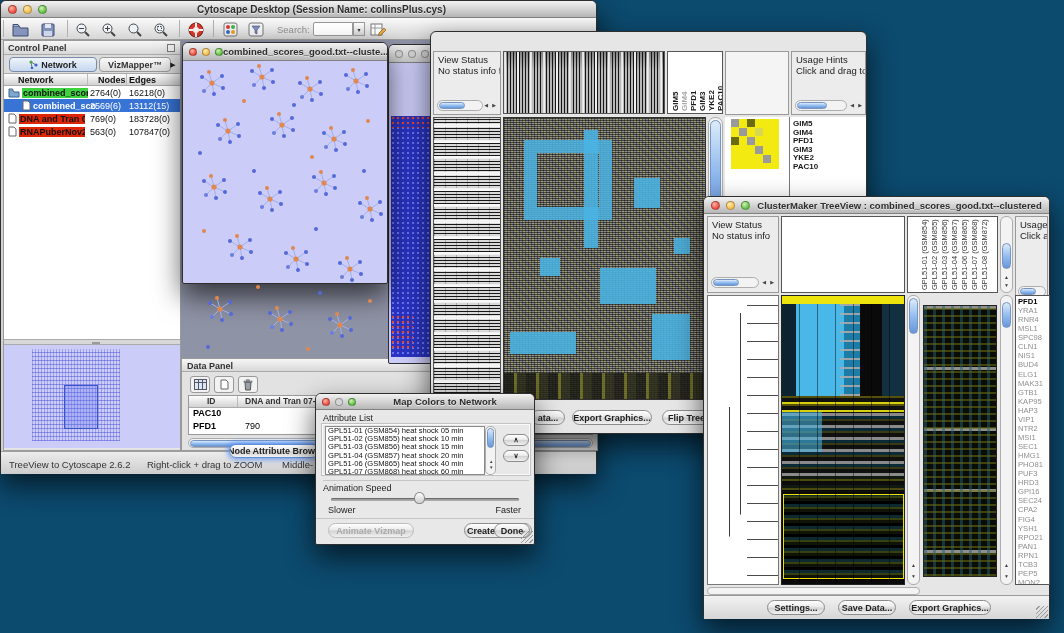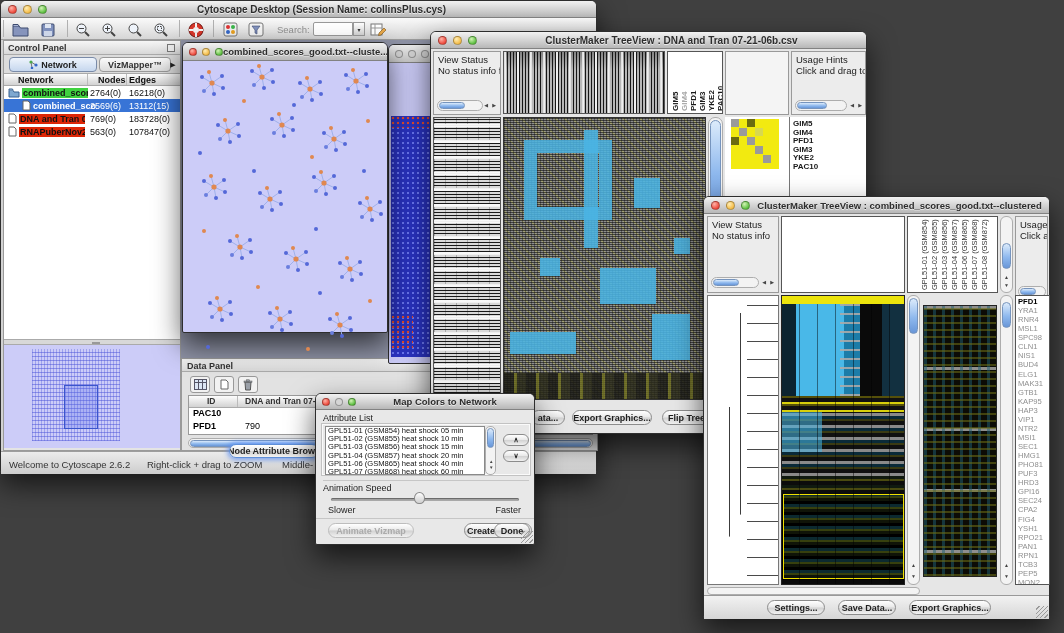--- a/index.html
+++ b/index.html
@@ -1,17 +1,17 @@
 <!DOCTYPE html>
 <html><head>
 <meta charset="utf-8">
 <style>
   html,body{margin:0;padding:0;background:#000;}
   *{box-sizing:border-box;font-family:"Liberation Sans",sans-serif;}
-  #stage{position:relative;width:1064px;height:633px;background:#404040;overflow:hidden;}
+  #stage{position:relative;width:1064px;height:633px;background:#0c4a6e;overflow:hidden;}
 
   
   .win{position:absolute;border:1px solid #2e2e2e;border-radius:6px 6px 2px 2px;
        box-shadow:0 12px 28px rgba(0,0,0,.65);}
   .titlebar{position:absolute;left:0;top:0;right:0;height:17px;
        background:linear-gradient(#f2f2f2,#cfcfcf 60%,#b7b7b7);
        border-bottom:1px solid #828282;border-radius:5px 5px 0 0;
        display:flex;align-items:center;}
   .title{flex:1;text-align:center;font-size:10px;font-weight:700;color:#2d2d2d;
        text-shadow:0 1px 0 rgba(255,255,255,.65);white-space:nowrap;overflow:hidden;}
@@ -324,41 +324,41 @@
           <span style="position:absolute;left:56px;">790</span>
         </div>
       </div>
       <div class="track" style="left:6px;top:79px;width:405px;height:10px;">
         <div class="pill" style="left:1px;top:1px;right:1px;height:7px;"></div>
       </div>
     </div>
     <div class="abtn" style="left:228px;top:443px;width:90px;height:14px;border-color:#5f8fd8;box-shadow:0 0 5px 2px rgba(90,140,240,.75);z-index:3;">Node Attribute Brows</div>
 
     <div style="position:absolute;left:0;top:450px;width:100%;height:23px;background:linear-gradient(#ececec,#cdcdcd);border-top:1px solid #9e9e9e;">
-      <span class="statustext" style="left:8px;top:7px;">Welcome to Cytoscape 2.6.2</span>
+      <span class="statustext" style="left:8px;top:7px;">TreeView to Cytoscape 2.6.2</span>
       <span class="statustext" style="left:146px;top:7px;">Right-click + drag  to  ZOOM</span>
       <span class="statustext" style="left:281px;top:7px;">Middle-</span>
     </div>
   </div>
 
   <div class="win" style="left:388px;top:44px;width:100px;height:320px;background:#ccccf8;box-shadow:none;">
     <div class="titlebar" style="height:18px;background:linear-gradient(#efefef,#cacaca);">
       <div class="lights" style="gap:5px;margin-left:6px;">
         <span class="light l-dim" style="width:8px;height:8px;"></span>
         <span class="light l-dim" style="width:8px;height:8px;"></span>
         <span class="light l-dim" style="width:8px;height:8px;"></span>
       </div>
     </div>
     <div style="position:absolute;left:2px;top:71px;width:96px;height:241px;" class="dotgrid">
       <div class="reddots" style="position:absolute;left:0;top:0;width:100%;height:12px;"></div>
       <div class="reddots" style="position:absolute;left:0;bottom:8px;width:22px;height:34px;"></div>
     </div>
   </div>
 
-  <div class="win" style="left:182px;top:42px;width:206px;height:291px;background:#ccccf8;padding-left:32px;">
+  <div class="win" style="left:182px;top:42px;width:206px;height:242px;background:#ccccf8;padding-left:32px;">
     <div class="titlebar" style="height:18px;">
       <div class="lights" style="gap:5px;margin-left:6px;">
         <span class="light l-red" style="width:8px;height:8px;"></span>
         <span class="light l-yel" style="width:8px;height:8px;"></span>
         <span class="light l-grn" style="width:8px;height:8px;"></span>
       </div>
       <div class="title" style="font-size:9.5px;">combined_scores_good.txt--cluste...</div>
     </div>
     <svg width="204" height="302" style="position:absolute;left:1px;top:18px;" viewBox="0 0 204 302">
       <defs>
@@ -408,28 +408,20 @@
       <circle cx="132" cy="168" r="2" fill="#5468d8"></circle>
         <circle cx="74" cy="226" r="2" fill="#e08850"></circle>
       <circle cx="136" cy="232" r="2" fill="#5468d8"></circle>
         <circle cx="186" cy="240" r="2" fill="#e08850"></circle>
       <circle cx="24" cy="286" r="2" fill="#5468d8"></circle>
         <circle cx="124" cy="288" r="2" fill="#e08850"></circle>
     </svg>
   </div>
 
   <div class="win" style="left:430px;top:31px;width:437px;height:403px;background:#e6e6e6;">
-    <div class="titlebar">
-      <div class="lights">
-        <span class="light l-red"></span>
-        <span class="light l-yel"></span>
-        <span class="light l-grn"></span>
-      </div>
-      <div class="title">ClusterMaker TreeView : DNA and Tran 07-21-06b.csv</div>
-    </div>
 
     <div class="panelbox" style="left:2px;top:19px;width:68px;height:64px;">
       <div class="ptext">View Status</div>
       <div class="ptext" style="padding-top:0;">No status info f</div>
       <div class="track" style="left:3px;bottom:3px;width:46px;height:11px;">
         <div class="pill" style="left:1px;top:1px;width:26px;height:7px;"></div>
       </div>
       <span class="arr" style="right:12px;bottom:6px;">◀</span>
       <span class="arr" style="right:4px;bottom:6px;">▶</span>
     </div>

